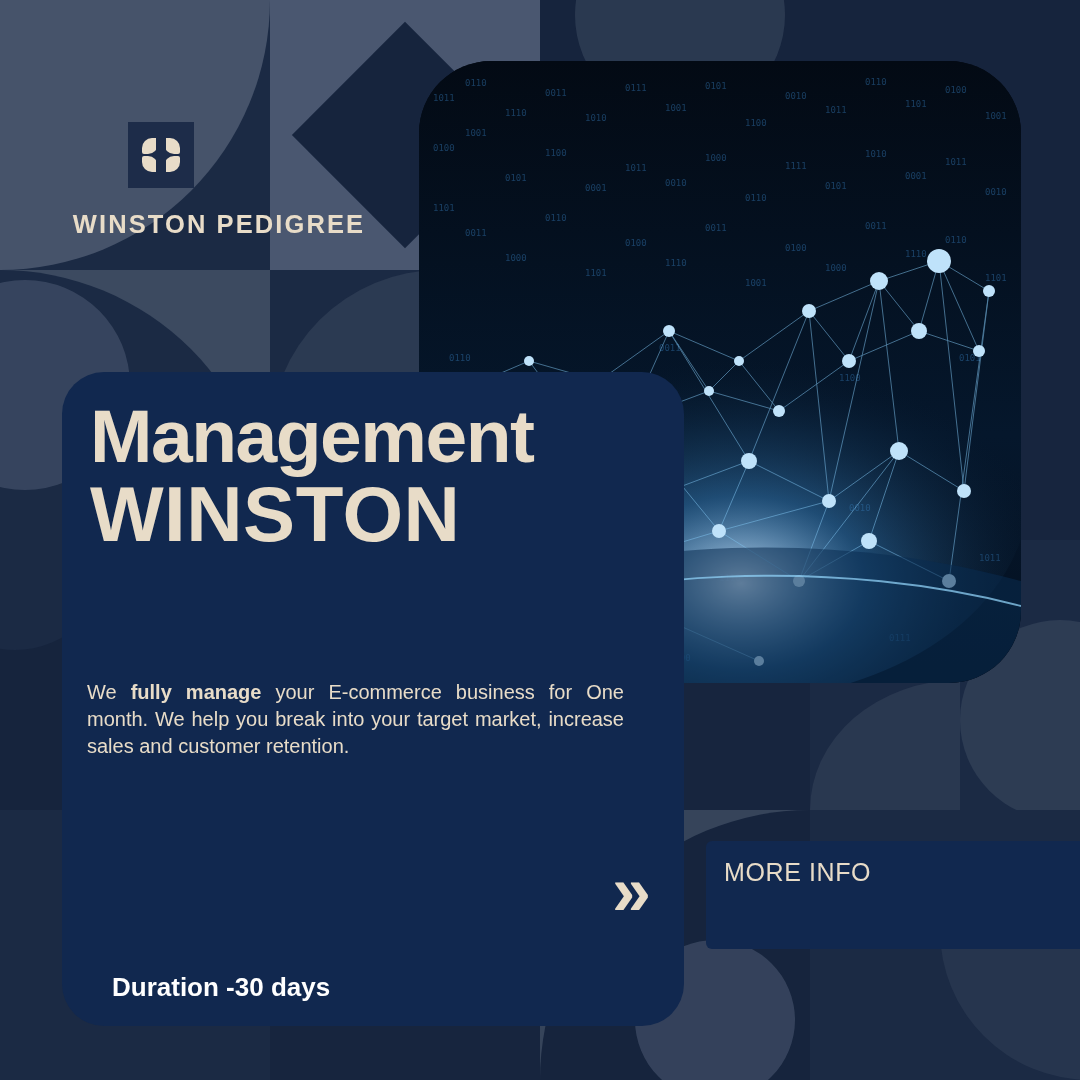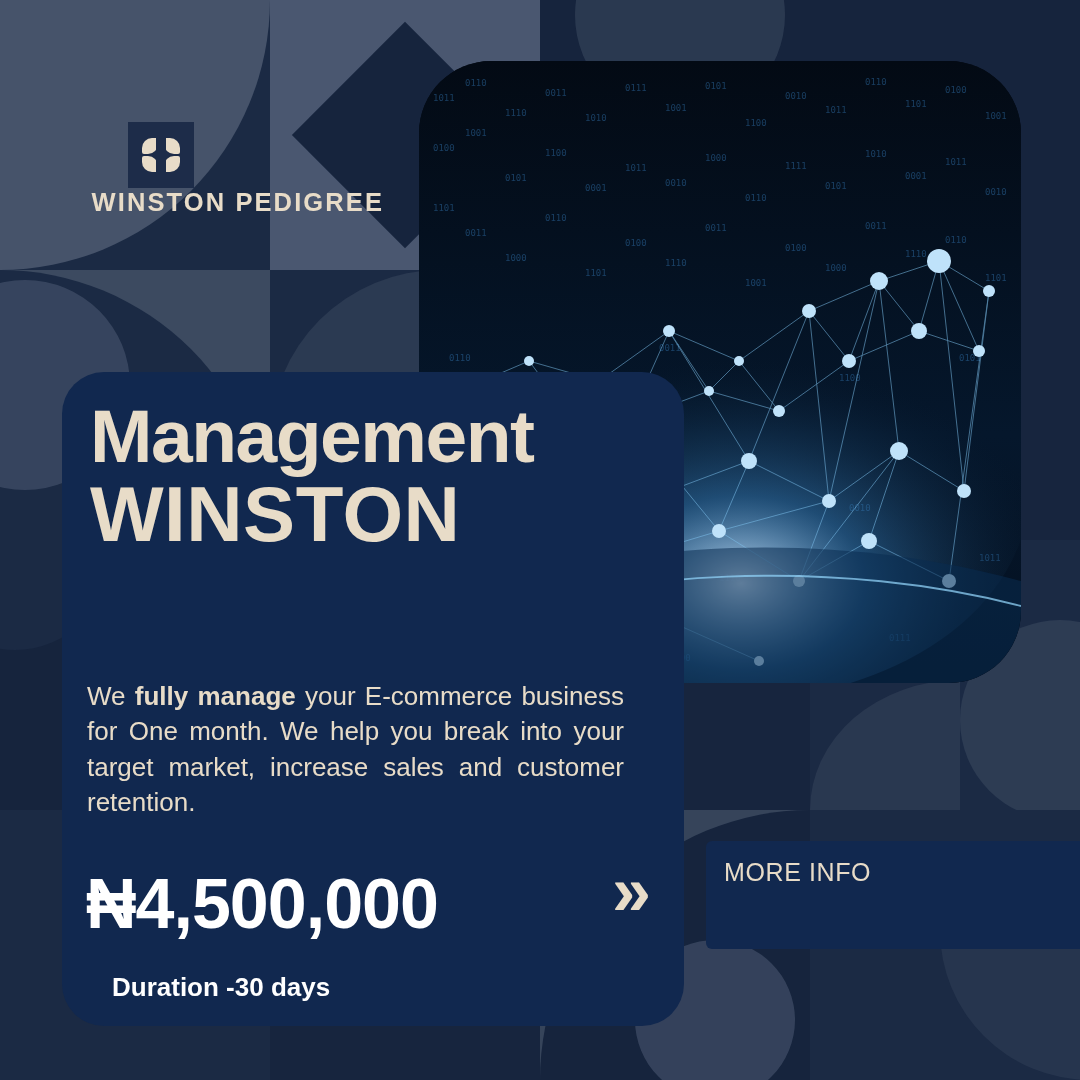--- a/index.html
+++ b/index.html
@@ -55,25 +55,26 @@
     height: 66px;
     background: #1d2c49;
     margin-left: 74px;
     position: relative;
   }
   .logo-mark .petal {
     position: absolute;
     background: #e8dcc8;
   }
   .brand-name {
+    margin-top: 22px;
     color: #e8dcc8;
     font-size: 25.5px;
     font-weight: bold;
     letter-spacing: 2.1px;
-    text-align: right;
+    text-align: center;
     font-family: "Liberation Sans", sans-serif;
   }
 
   
   .hero-card {
     position: absolute;
     left: 419px;
     top: 61px;
     width: 602px;
     height: 622px;
@@ -121,21 +122,21 @@
     font-size: 25px;
     font-weight: bold;
     letter-spacing: 0.2px;
   }
   .body-copy {
     position: absolute;
     left: 25px;
     top: 307px;
     width: 537px;
     color: #e8dcc8;
-    font-size: 26px;
+    font-size: 20px;
     line-height: 1.36;
     text-align: justify;
     text-justify: inter-word;
   }
   .body-copy b { font-weight: bold; }
   .price {
     position: absolute;
     left: 24px;
     top: 492px;
     color: #ffffff;
@@ -388,21 +389,20 @@
     </svg>
   </div>
 
   <div class="main-panel">
     <div class="title-1">Management</div>
     <div class="title-2">WINSTON</div>
 
 
     <div class="body-copy"><span>We </span><b>fully manage</b><span> your E-commerce business for One month. We help you break into your target market, increase sales and customer retention.</span></div>
 
-    <div class="price">₦4,500,000</div>
     <div class="duration">Duration -30 days</div>
   </div>
 
   <div class="chevrons">»</div>
 
   <div class="info-bar">
     <div class="info-label">MORE INFO</div>
   </div>
 
 </div>

